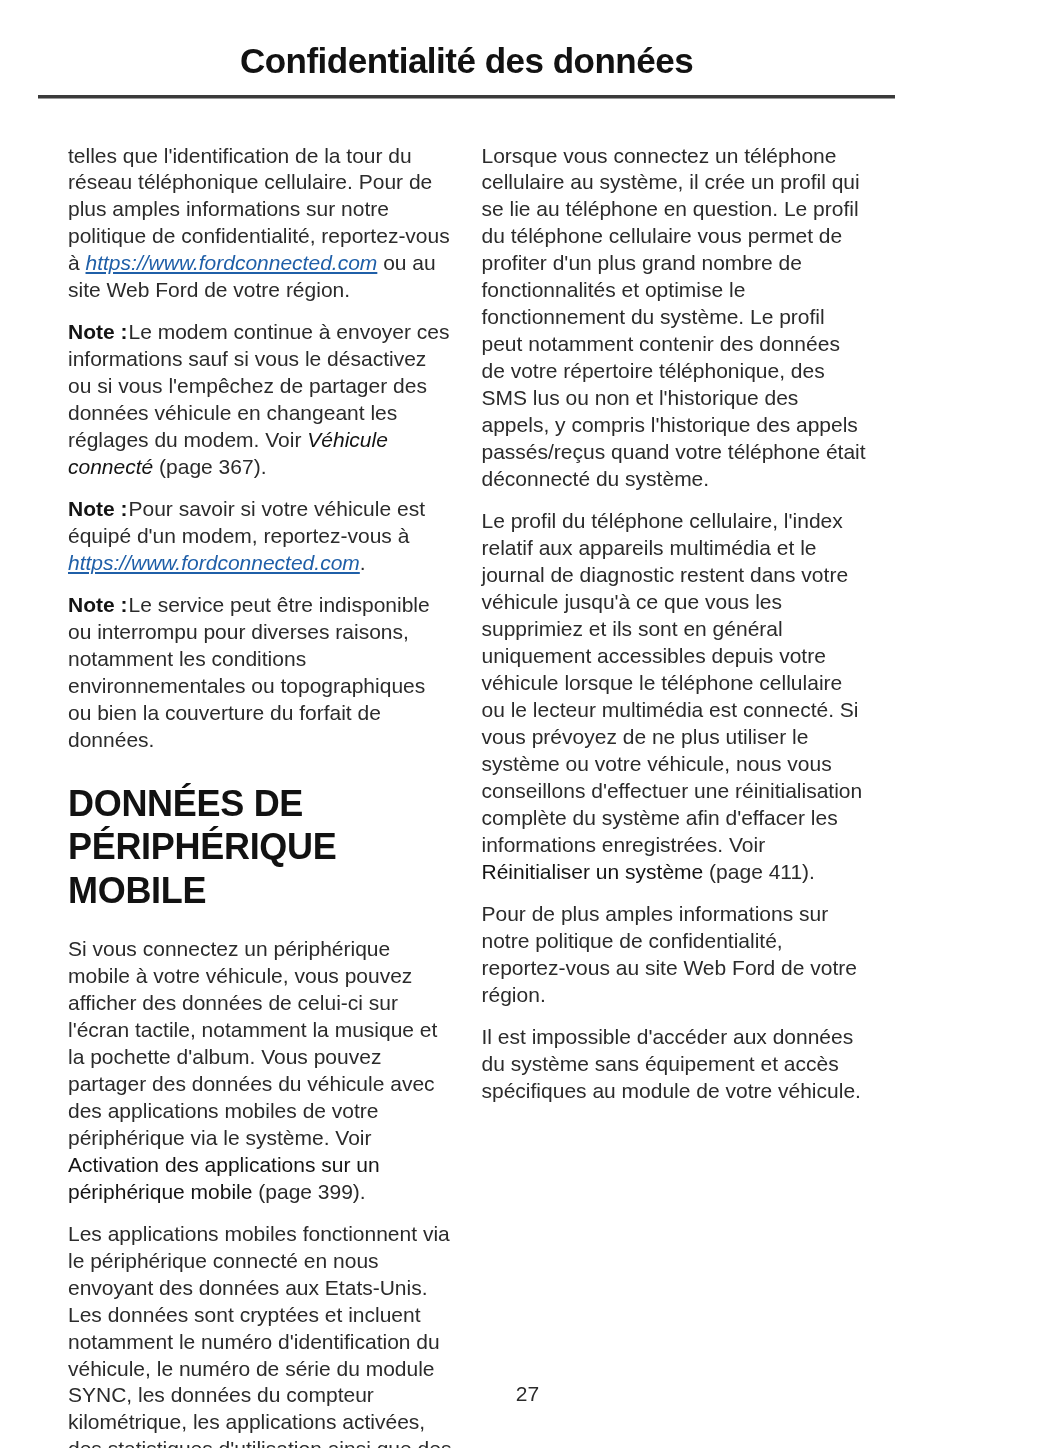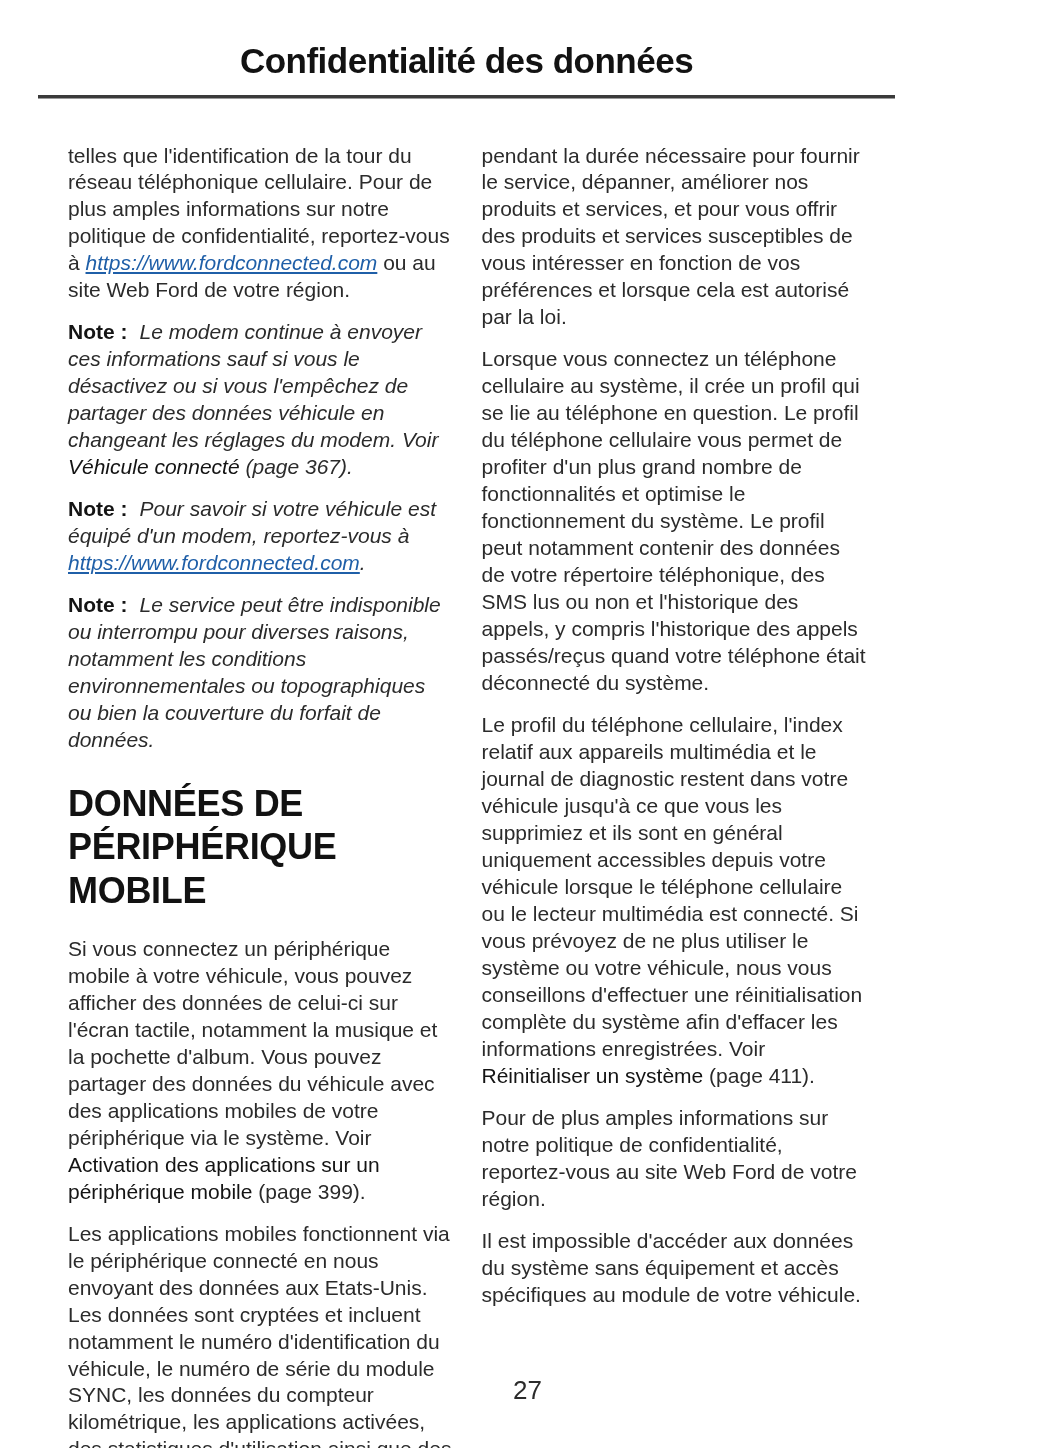--- a/index.html
+++ b/index.html
@@ -53,27 +53,26 @@
   .col p {
     margin: 0 0 15px 0;
     font-size: 21px;
     line-height: 1.285;
     text-align: left;
     color: #2b2b2b;
   }
   .note .note-text,
   .note .after,
   .note .before {
-    font-style: italic;
   }
   .note-label {
     font-weight: bold;
     font-style: normal;
     color: #141414;
-    margin-right: 12px;
+    margin-right: 1px;
   }
   .bold-ref {
     font-weight: normal;
     color: #141414;
   }
   .note .bold-ref {
     font-style: italic;
   }
   a.doc-link {
     color: #1f5fa8;
@@ -91,21 +90,21 @@
     text-transform: none;
   }
   footer.page-footer {
     position: absolute;
     bottom: 42px;
     left: 0;
     width: 1055px;
     text-align: center;
   }
   .page-number {
-    font-size: 26px;
+    font-size: 21px;
     color: #2b2b2b;
   }
 </style>
 </head>
 <body>
 
 <div class="page">
 
   <header class="page-header">
     <h1 class="page-title">Confidentialité des données</h1>
@@ -127,21 +126,20 @@
       <h2 class="section-heading">DONNÉES DE PÉRIPHÉRIQUE MOBILE</h2>
 
       <p><span class="before">Si vous connectez un périphérique mobile à votre véhicule, vous pouvez afficher des données de celui-ci sur l'écran tactile, notamment la musique et la pochette d'album. Vous pouvez partager des données du véhicule avec des applications mobiles de votre périphérique via le système.  Voir </span><span class="bold-ref">Activation des applications sur un périphérique mobile</span><span class="after"> (page 399).</span></p>
 
       <p>Les applications mobiles fonctionnent via le périphérique connecté en nous envoyant des données aux Etats-Unis. Les données sont cryptées et incluent notamment le numéro d'identification du véhicule, le numéro de série du module SYNC, les données du compteur kilométrique, les applications activées, des statistiques d'utilisation ainsi que des informations de débogage. Nous conservons ces données</p>
 
     </section>
 
     <section class="col">
 
-      <p>pendant la durée nécessaire pour fournir le service, dépanner, améliorer nos produits et services, et pour vous offrir des produits et services susceptibles de vous intéresser en fonction de vos préférences et lorsque cela est autorisé par la loi.</p>
 
       <p>Lorsque vous connectez un téléphone cellulaire au système, il crée un profil qui se lie au téléphone en question. Le profil du téléphone cellulaire vous permet de profiter d'un plus grand nombre de fonctionnalités et optimise le fonctionnement du système. Le profil peut notamment contenir des données de votre répertoire téléphonique, des SMS lus ou non et l'historique des appels, y compris l'historique des appels passés/reçus quand votre téléphone était déconnecté du système.</p>
 
 
       <p><span class="before">Le profil du téléphone cellulaire, l'index relatif aux appareils multimédia et le journal de diagnostic restent dans votre véhicule jusqu'à ce que vous les supprimiez et ils sont en général uniquement accessibles depuis votre véhicule lorsque le téléphone cellulaire ou le lecteur multimédia est connecté. Si vous prévoyez de ne plus utiliser le système ou votre véhicule, nous vous conseillons d'effectuer une réinitialisation complète du système afin d'effacer les informations enregistrées. Voir </span><span class="bold-ref">Réinitialiser un système</span><span class="after"> (page 411).</span></p>
 
       <p>Pour de plus amples informations sur notre politique de confidentialité, reportez-vous au site Web Ford de votre région.</p>
 
       <p>Il est impossible d'accéder aux données du système sans équipement et accès spécifiques au module de votre véhicule.</p>
 

